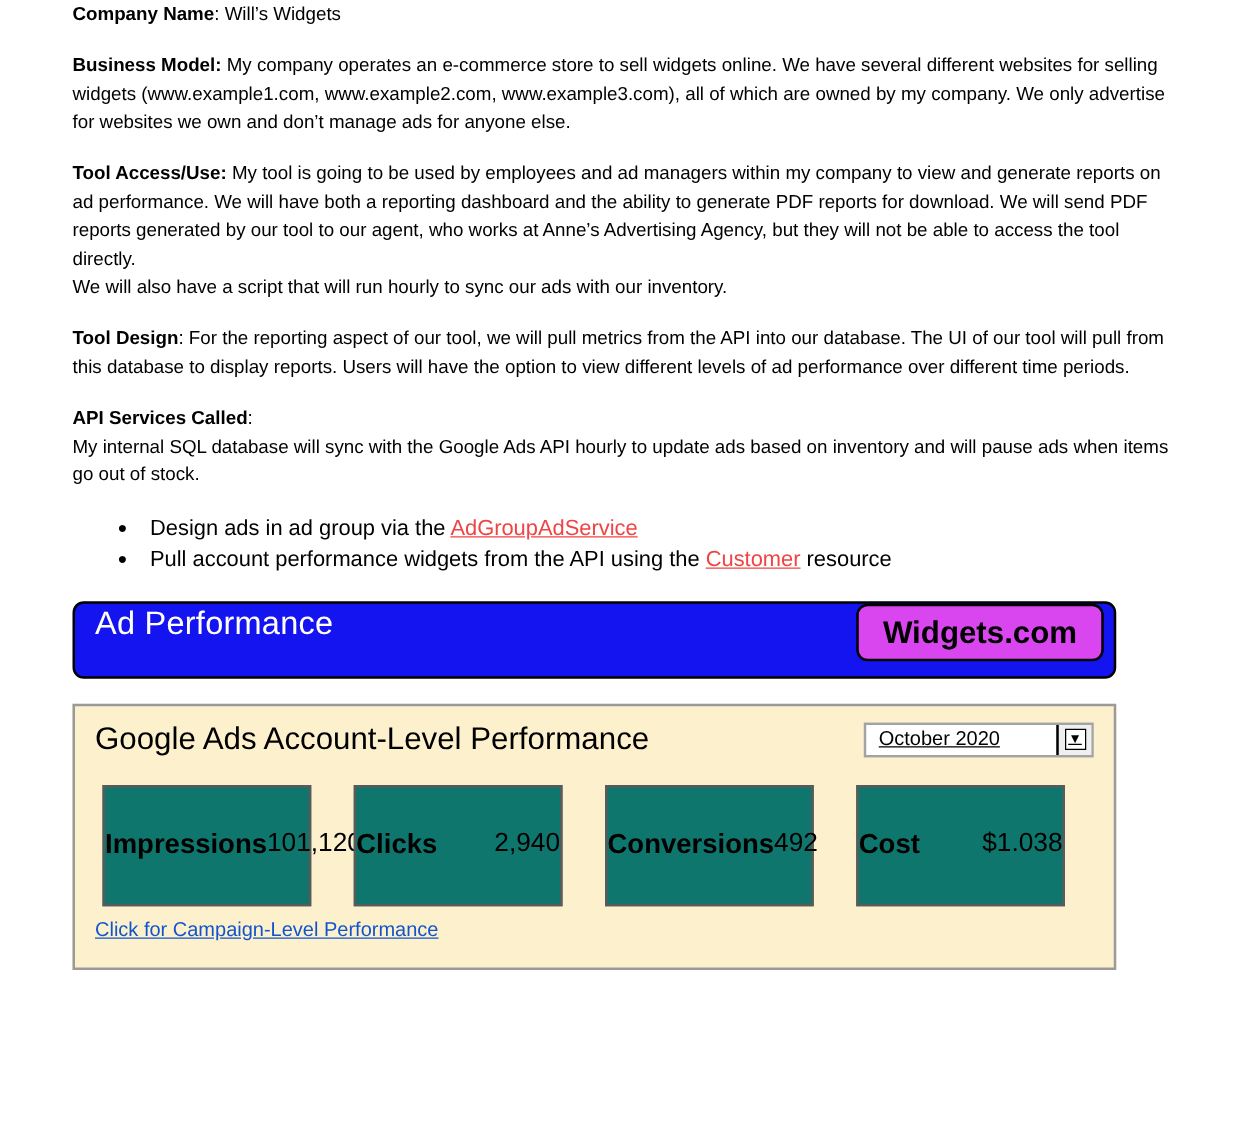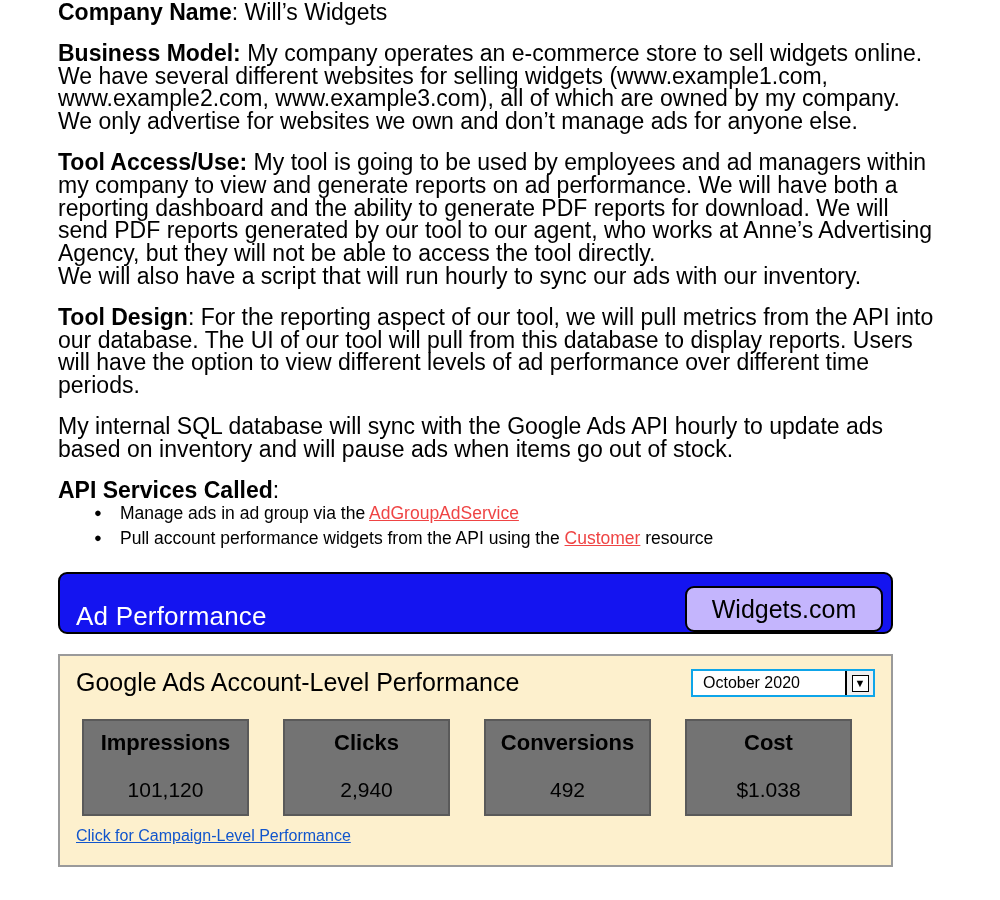--- a/index.html
+++ b/index.html
@@ -13,21 +13,21 @@
     font-family: "Liberation Sans", sans-serif;
     color: #000000;
     overflow: hidden;
   }
   .doc {
     padding: 0px 60px 0 58px;
     box-sizing: border-box;
     width: 1000px;
   }
   .para {
-    font-size: 23px;
+    font-size: 15px;
     line-height: 22.8px;
     margin: 0 0 18px 0;
     max-width: 882px;
   }
   .para.tight { margin-bottom: 0; }
   .lbl { font-weight: bold; }
   .first { padding-top: 1px; }
   ul.api-list {
     margin: 0 0 18px 0;
     padding-left: 36px;
@@ -54,67 +54,69 @@
   .mockup {
     margin-top: 21px;
   }
   .banner {
     width: 835px;
     height: 62px;
     background: #1414f0;
     border: 2px solid #000000;
     border-radius: 9px;
     display: flex;
-    align-items: flex-end;
+    align-items: flex-start;
     justify-content: space-between;
     box-sizing: border-box;
     padding: 0 8px 0 16px;
   }
   .banner-title {
     color: #ffffff;
     font-size: 26px;
     letter-spacing: .2px;
   }
   .banner-site {
-    background: #c4b5fd;
+    background: #d946ef;
     border: 2px solid #000000;
     border-radius: 9px;
     height: 46px;
     min-width: 198px;
     display: flex;
     align-items: center;
     justify-content: center;
     font-size: 25px;
     padding: 12px 14px;
     box-sizing: border-box;
+    font-weight: bold;
   }
   .panel {
     margin-top: 20px;
     width: 835px;
     background: #fdf0cd;
     border: 2px solid #9a9a9a;
     box-sizing: border-box;
     padding: 12px 16px 0 16px;
     height: 213px;
   }
   .panel-head {
     display: flex;
-    align-items: flex-end;
+    align-items: center;
     justify-content: space-between;
   }
   .panel-title {
     font-size: 25px;
   }
   .period-select {
     display: flex;
     align-items: stretch;
-    border: 2px solid #0ea5e9;
+    border: 2px solid #a3a3a3;
     background: #ffffff;
     height: 28px;
     box-sizing: border-box;
+    text-decoration: underline;
   }
   .period-value {
     font-size: 16px;
     padding: 0 12px 0 10px;
     display: flex;
     align-items: center;
     min-width: 130px;
   }
   .period-arrow {
     width: 26px;
@@ -137,25 +139,25 @@
   }
   .metrics {
     display: flex;
     gap: 34px;
     margin-top: 22px;
     padding: 0 6px;
   }
   .metric {
     width: 167px;
     height: 97px;
-    background: #737373;
+    background: #0f766e;
     border: 2px solid #5a5a5a;
     box-sizing: border-box;
     display: flex;
-    flex-direction: column;
+    flex-direction: row;
     align-items: center;
     justify-content: space-between;
     padding: 9px 0 12px 0;
   }
   .metric-label {
     font-size: 22px;
     font-weight: bold;
   }
   .metric-value {
     font-size: 21px;
@@ -185,28 +187,28 @@
 
   <p class="para tight">
     <span class="lbl">Tool Access/Use:</span><span> My tool is going to be used by employees and ad managers within my company to view and generate reports on ad performance. We will have both a reporting dashboard and the ability to generate PDF reports for download. We will send PDF reports generated by our tool to our agent, who works at Anne’s Advertising Agency, but they will not be able to access the tool directly.</span>
   </p>
   <p class="para">We will also have a script that will run hourly to sync our ads with our inventory.</p>
 
   <p class="para">
     <span class="lbl">Tool Design</span><span>: For the reporting aspect of our tool, we will pull metrics from the API into our database. The UI of our tool will pull from this database to display reports. Users will have the option to view different levels of ad performance over different time periods.</span>
   </p>
 
-  <p class="para">My internal SQL database will sync with the Google Ads API hourly to update ads based on inventory and will pause ads when items go out of stock.</p>
-
   <p class="para tight">
     <span class="lbl">API Services Called</span><span>:</span>
   </p>
+
+  <p class="para">My internal SQL database will sync with the Google Ads API hourly to update ads based on inventory and will pause ads when items go out of stock.</p>
   <ul class="api-list">
     <li>
-      <span>Manage ads in ad group via the </span><a class="lnk" href="#">AdGroupAdService</a><span></span>
+      <span>Design ads in ad group via the </span><a class="lnk" href="#">AdGroupAdService</a><span></span>
     </li>
     <li>
       <span>Pull account performance widgets from the API using the </span><a class="lnk" href="#">Customer</a><span> resource</span>
     </li>
   </ul>
 
 
   <div class="mockup">
 
     <div class="banner">

